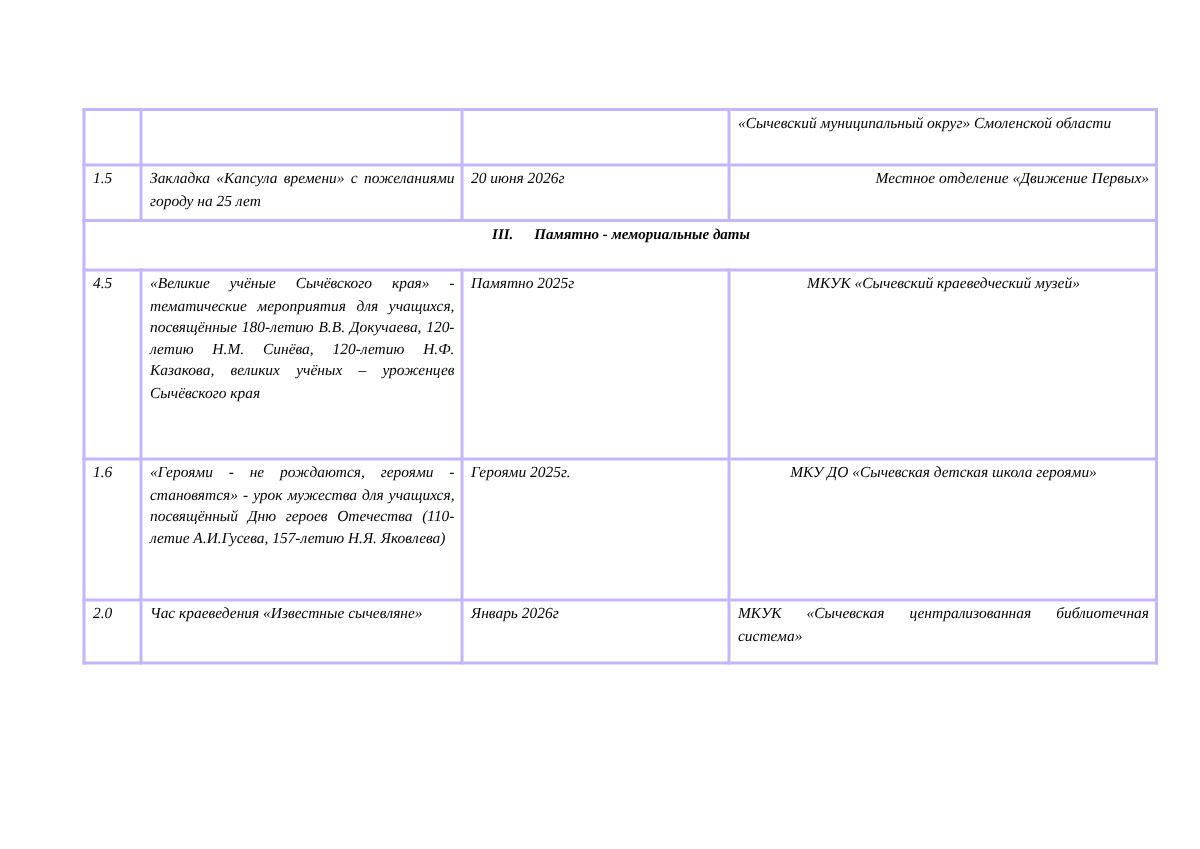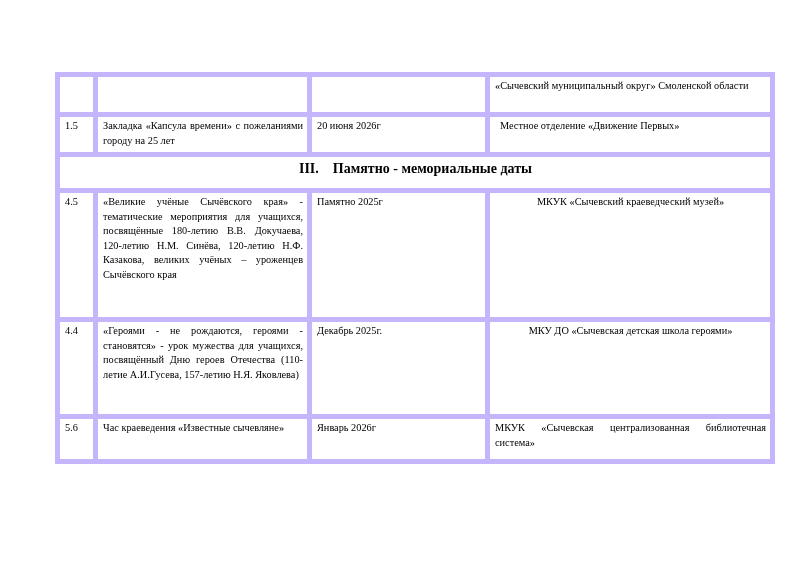--- a/index.html
+++ b/index.html
@@ -27,23 +27,24 @@
     position: absolute;
     left: 55px;
     top: 72px;
     width: 715px;
     border-collapse: collapse;
     table-layout: fixed;
     font-size: 10.3px;
     line-height: 1.42;
   }
   table.plan-table td {
-    border: 5px solid #c4b5fd;
+    border: 2px solid #c4b5fd;
     vertical-align: top;
     padding: 2px 4px 2px 5px;
+    font-style: italic;
   }
   col.c-num    { width: 38px; }
   col.c-event  { width: 214px; }
   col.c-date   { width: 178px; }
   col.c-org    { width: 285px; }
 
   td.num {
     text-align: left;
     vertical-align: top;
     padding-left: 4px;
@@ -62,30 +63,30 @@
     text-align: justify;
     text-justify: inter-word;
     vertical-align: top;
     padding-left: 8px;
     padding-right: 7px;
   }
   td.org.centered {
     text-align: center;
   }
   td.org.centered-left {
-    text-align: left;
+    text-align: right;
     padding-left: 10px;
   }
   td.section-header {
     text-align: center;
     font-weight: bold;
     vertical-align: middle;
     padding-top: 4px;
     padding-bottom: 9px;
-    font-size: 14px;
+    font-size: 10px;
   }
   .sect-num {
     margin-right: 14px;
   }
   
   td.vmid { vertical-align: middle; margin-top: 24px; }
   .row-27 td { padding-top: 3px; }
 </style>
 </head>
 <body>
@@ -122,28 +123,28 @@
       </tr>
 
       <tr>
         <td class="num" style="height:120px;">4.5</td>
         <td class="event">«Великие учёные Сычёвского края» - тематические мероприятия для учащихся, посвящённые 180-летию В.В. Докучаева, 120-летию Н.М. Синёва, 120-летию Н.Ф. Казакова, великих учёных – уроженцев Сычёвского края</td>
         <td class="date">Памятно 2025г</td>
         <td class="org centered">МКУК «Сычевский краеведческий музей»</td>
       </tr>
 
       <tr>
-        <td class="num" style="height:88px;">4.4</td>
+        <td class="num" style="height:88px;">1.6</td>
         <td class="event">«Героями - не рождаются, героями - становятся» - урок мужества для учащихся, посвящённый Дню героев Отечества (110-летие А.И.Гусева, 157-летию Н.Я. Яковлева)</td>
-        <td class="date">Декабрь 2025г.</td>
+        <td class="date">Героями 2025г.</td>
         <td class="org centered">МКУ ДО «Сычевская детская школа героями»</td>
       </tr>
 
       <tr>
-        <td class="num" style="height:36px;">5.6</td>
+        <td class="num" style="height:36px;">2.0</td>
         <td class="event">Час краеведения «Известные сычевляне»</td>
         <td class="date">Январь 2026г</td>
         <td class="org">МКУК «Сычевская централизованная библиотечная система»</td>
       </tr>
 
 
     </tbody>
   </table>
 
 </div>

